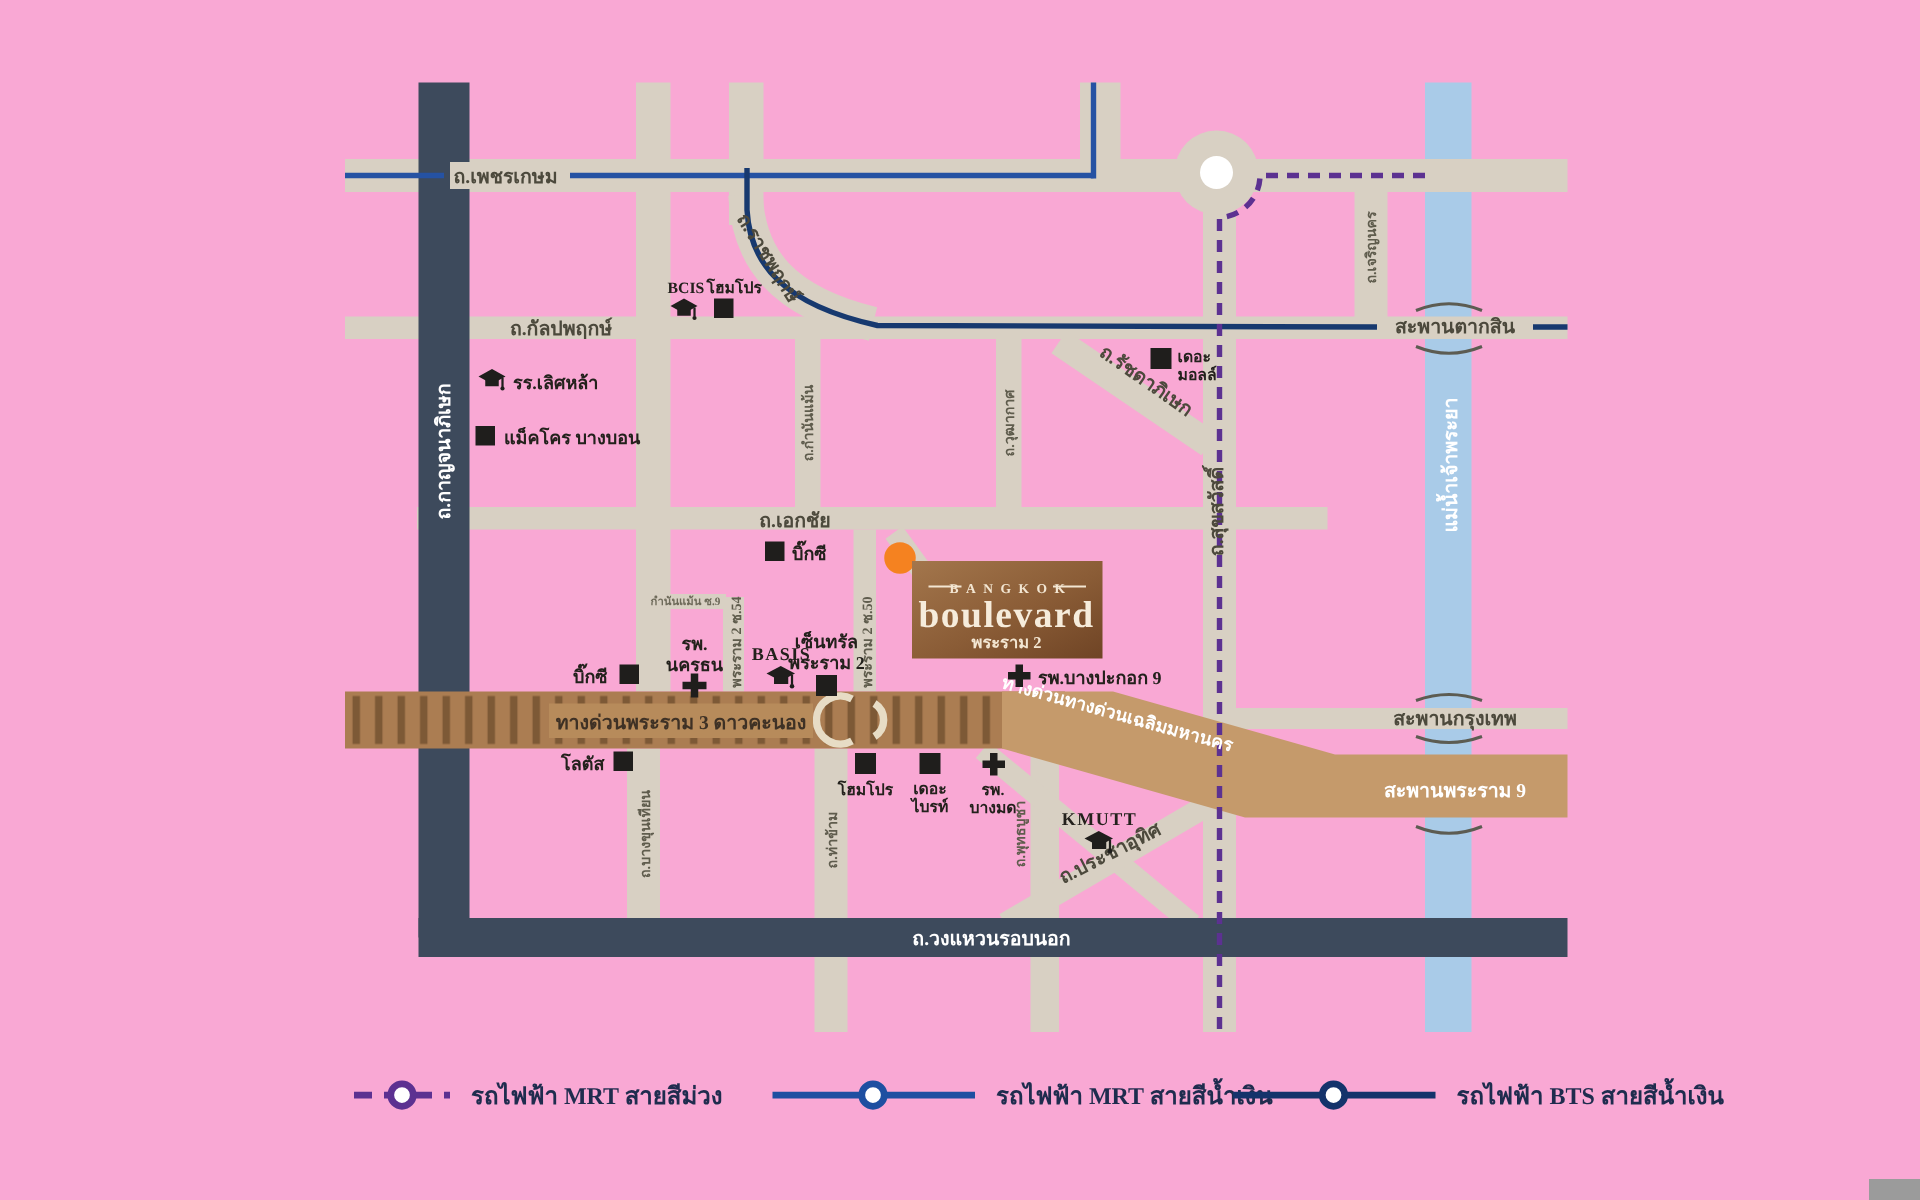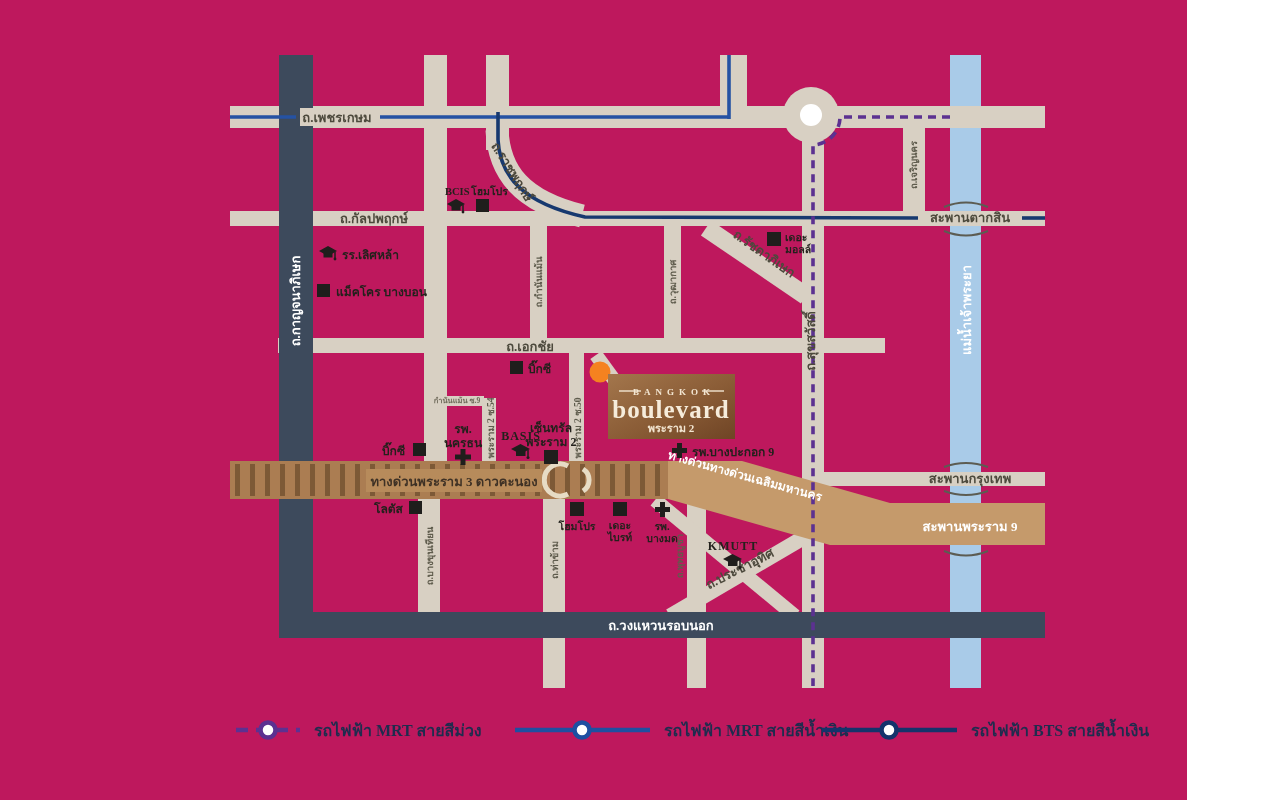--- a/index.html
+++ b/index.html
@@ -1,16 +1,16 @@
 <!DOCTYPE html>
 <html><head>
 <meta charset="utf-8">
 <style>
   html,body{margin:0;padding:0;background:#ffffff;}
-  #screen{position:relative;width:1187px;height:800px;background:#be185d;overflow:hidden;
+  #screen{position:relative;width:1280px;height:800px;background:#f9a8d4;overflow:hidden;
           font-family:"Liberation Serif","DejaVu Serif",serif;}
   svg{position:absolute;left:0;top:0;}
   text{font-family:"Liberation Serif","DejaVu Serif",serif;}
   .road-label{font-size:13px;font-weight:700;fill:#4c493c;}
   .road-label-sm{font-size:9.5px;font-weight:700;fill:#5f5c4d;}
   .road-label-tiny{font-size:7.5px;font-weight:700;fill:#6e6a5a;}
   .white-label{font-size:13px;font-weight:700;fill:#ffffff;}
   .poi-label{font-size:12px;font-weight:700;fill:#23211c;}
   .poi-label-sm{font-size:10.5px;font-weight:700;fill:#23211c;}
   .legend-label{font-size:16px;font-weight:700;fill:#1f2c4e;}

